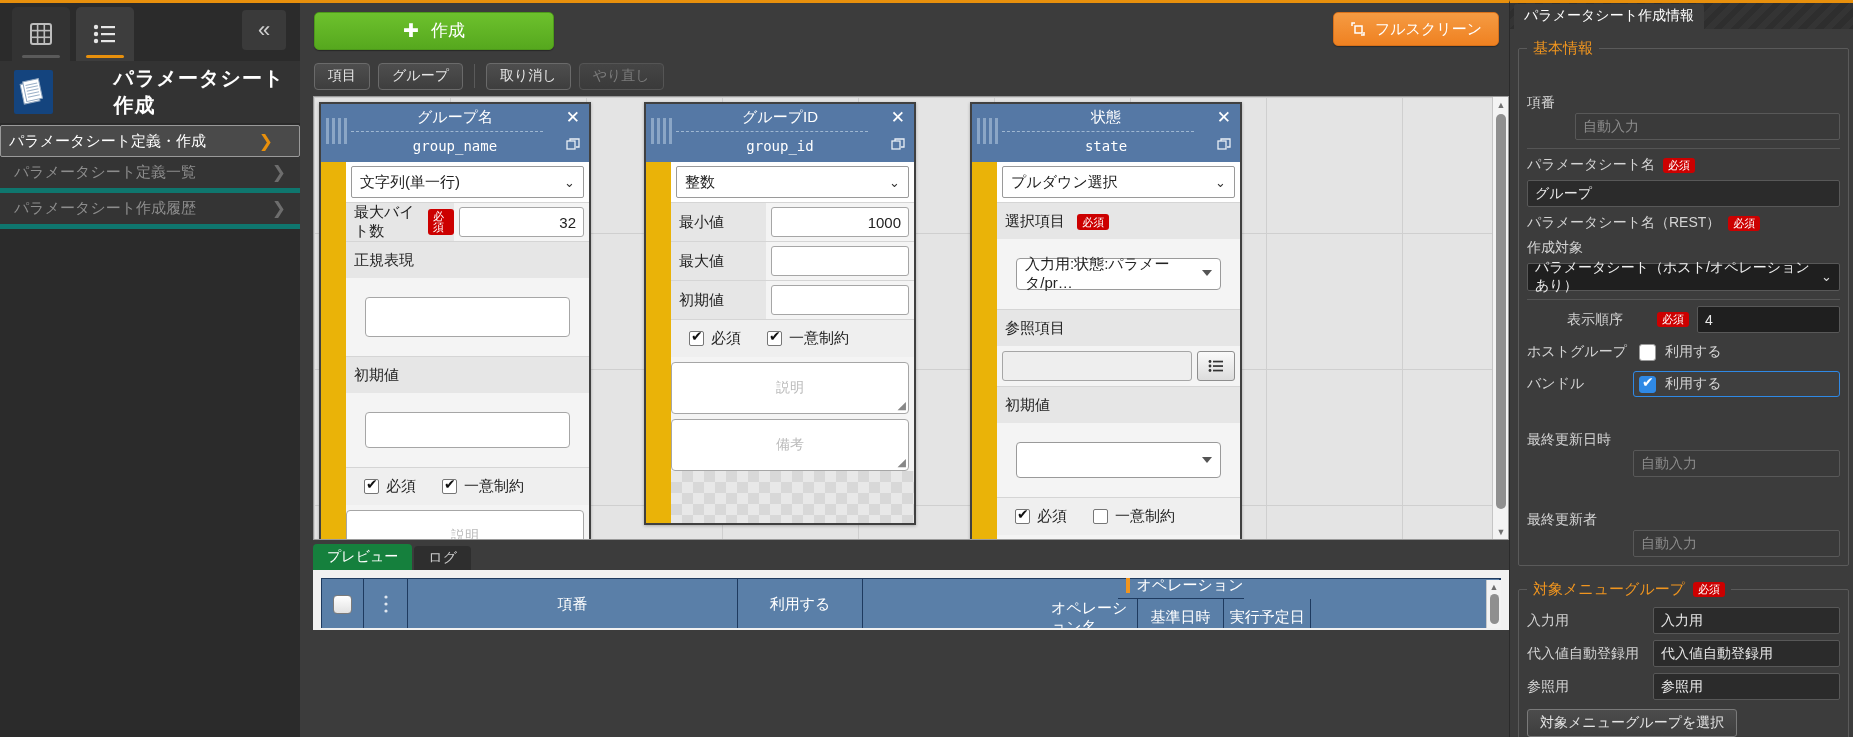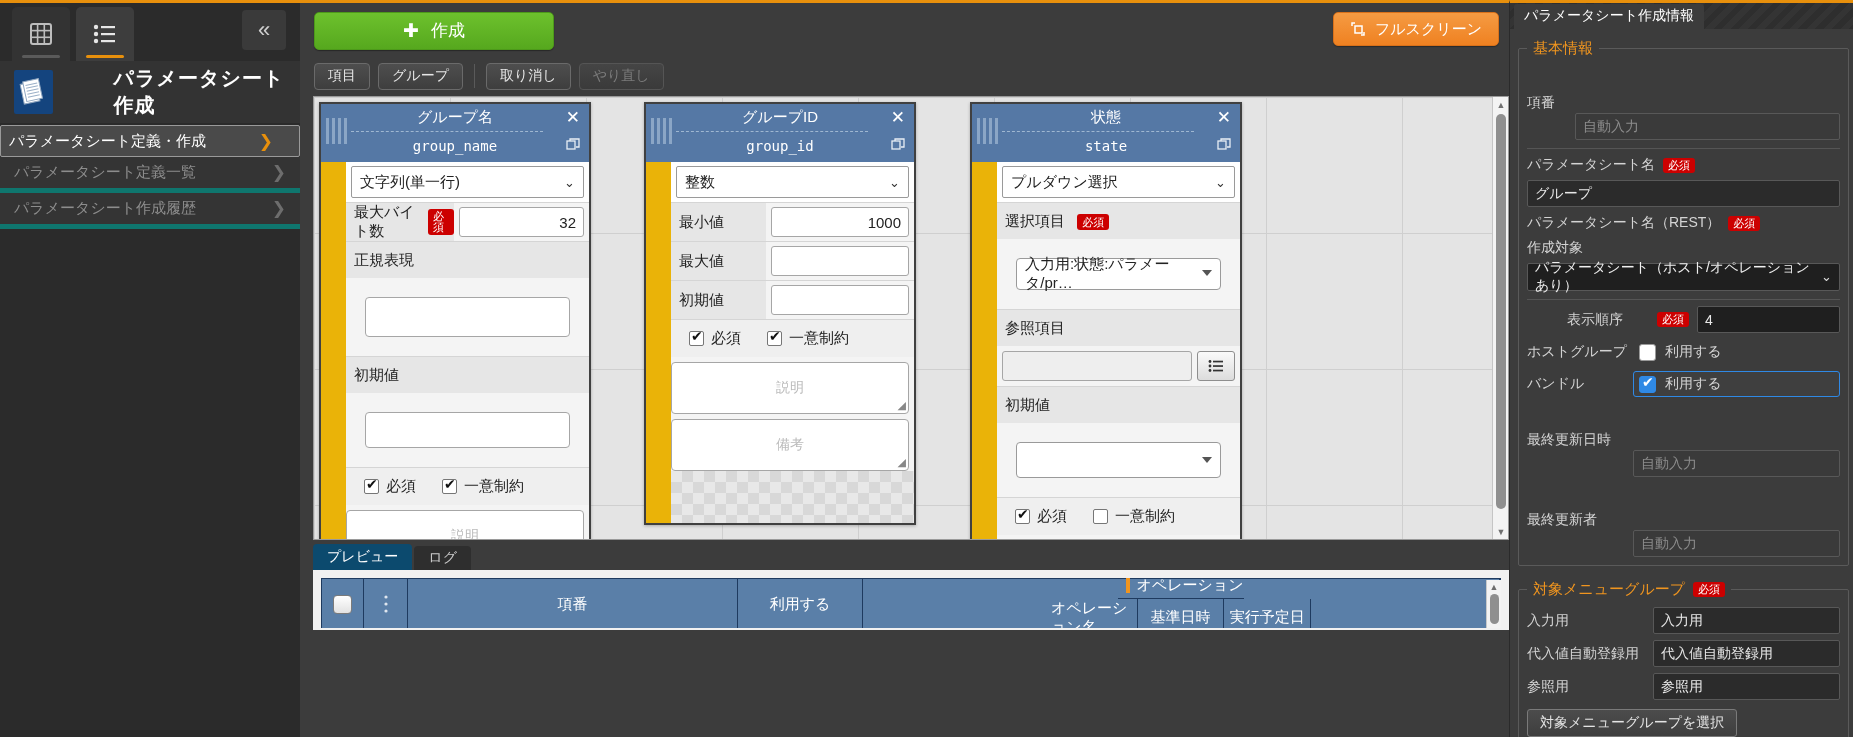--- a/index.html
+++ b/index.html
@@ -162,21 +162,21 @@
 
   
   .preview {
     margin-top:4px; margin-left:13px; width:1196px; flex:1; background:#3c3c3c; position:relative;
   }
   .pv-tabs { display:flex; align-items:flex-end; height:26px; gap:2px; }
   .pv-tab {
     height:24px; padding:0 14px; background:#2e2e2e; color:#c9c9c9; font-size:14px;
     border-radius:4px 4px 0 0; display:flex;align-items:center; cursor:pointer;
   }
-  .pv-tab.active { background:#0c4a6e; color:#fff; height:26px;text-align:center;}
+  .pv-tab.active { background:#15803d; color:#fff; height:26px;text-align:center;}
   .pv-body { background:#f1f1f1; border:2px solid #f1f1f1; height: 60px; position:relative; overflow:hidden; padding:6px 6px 0 6px;}
   .pv-table { display:flex; border:1px solid #1e3a5f; height:52px; }
   .pv-th { background:#5a7fa8; border-right:1px solid #1e3a5f; color:#fff; font-size:15px; display:flex; align-items:center; justify-content:center;}
   .pv-chk { width:42px; }
   .pv-chk .sq { width:19px;height:19px;border:1px solid #7b7b7b;background:linear-gradient(#fff,#e2e2e2);border-radius:4px;}
   .pv-kebab { width:44px; color:#dfe6ef; font-size:14px; letter-spacing:0; }
   .pv-no { width:330px; }
   .pv-host { width:125px; }
   .pv-group { flex:1; display:flex; flex-direction:column; padding:0; }
   .pv-group .gtitle { display:flex; align-items:center; gap:6px; padding:4px 0 3px 8px; font-size:15px; color:#fff; border-bottom:1px solid #1e3a5f;}

